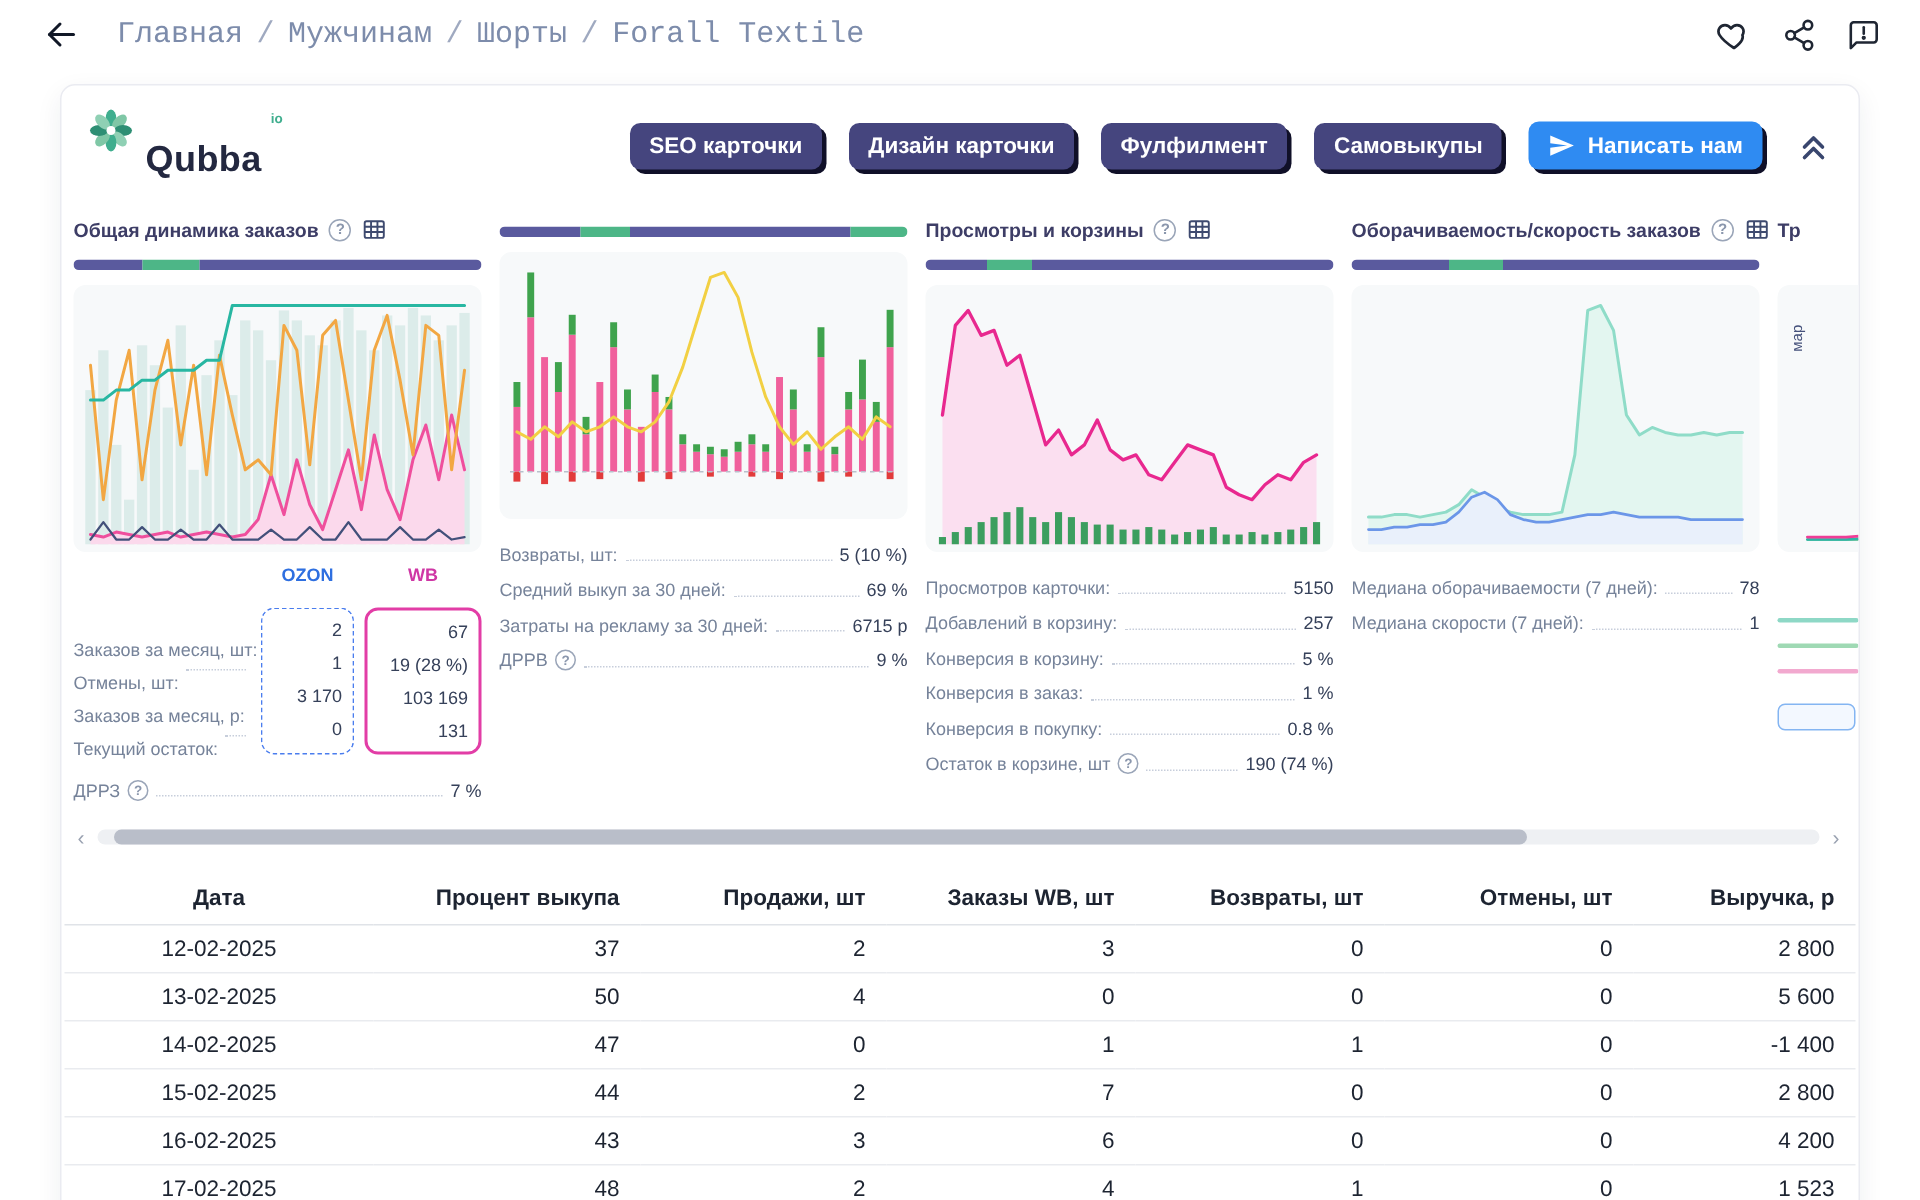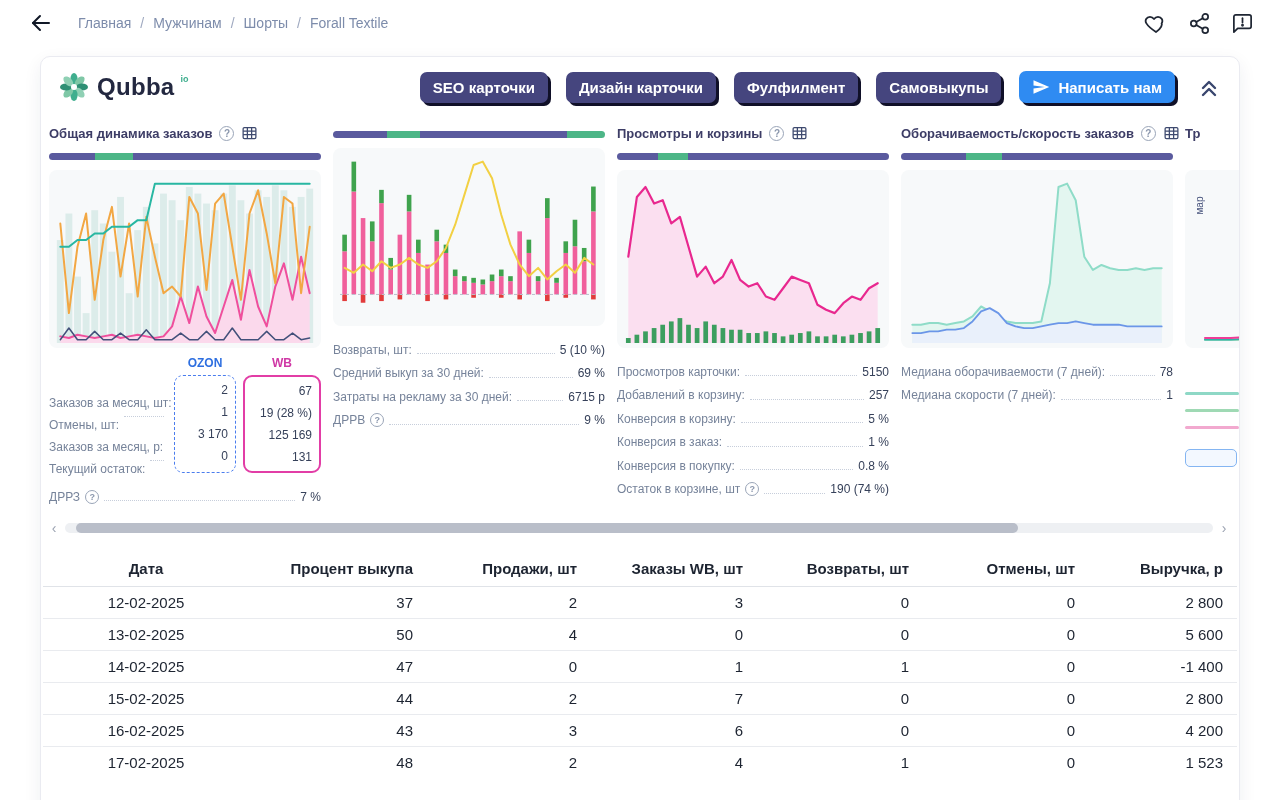--- a/index.html
+++ b/index.html
@@ -4,35 +4,35 @@
 <style>
   * { box-sizing: border-box; }
   html,body { margin:0; padding:0; }
   body {
     width:1280px; height:800px; overflow:hidden; position:relative;
     background:#ffffff; font-family:"Liberation Sans", sans-serif; color:#1d2431;
   }
   
   .topbar { display:flex; align-items:center; height:46px; padding:0 26px 0 28px; }
   .back-btn { width:26px; height:26px; display:flex; align-items:center; justify-content:center; cursor:pointer; margin-right:24px; }
-  .crumbs { display:flex; align-items:center; gap:9px; font-size:14px; color:#7d8cab; }
+  .crumbs { display:flex; align-items:center; gap:9px; font-size:20px; color:#7d8cab;font-family:Liberation Mono, monospace; }
   .crumb { cursor:pointer; }
   .crumb-sep { color:#9fa9c0; }
   .top-icons { margin-left:auto; display:flex; align-items:center; gap:20px; color:#212a3e; }
   .top-icons svg { display:block; cursor:pointer; }
 
   
   .card {
     position:absolute; left:40px; top:56px; width:1200px; height:860px;
     background:#fff; border:1px solid #eaebf1; border-radius:10px;
     box-shadow:0 6px 18px rgba(35,40,70,.07); overflow:hidden;
   }
   .card-head { display:flex; align-items:center; padding:13px 18px 4px 16px; }
   .logo { display:flex; align-items:flex-start; gap:6px; }
-  .logo-text { font-size:24px; font-weight:800; color:#232840; letter-spacing:.3px; line-height:34px; }
+  .logo-text { font-size:24px; font-weight:800; color:#232840; letter-spacing:.3px; line-height:34px;margin-top:20px; }
   .logo-sup { font-size:9px; color:#3fae8e; font-weight:700; margin-top:4px; }
   .head-actions { margin-left:auto; display:flex; align-items:center; gap:18px; }
   .btn {
     border:none; border-radius:7px; font-weight:700; font-size:15px; padding:7px 13px;
     color:#fff; font-family:Liberation Sans, sans-serif; cursor:pointer; line-height:17px;
   }
   .btn-dark { background:#45457e; box-shadow:3px 3px 0 #101028; }
   .btn-blue { background:#2f8bf2; box-shadow:3px 3px 0 #101028; display:flex; align-items:center; gap:8px; }
   .collapse-btn { margin-left:4px; cursor:pointer; display:flex; }
 
@@ -55,21 +55,21 @@
 
   .stats { margin-top:12px; font-size:12px; }
   .stat-row { display:flex; align-items:center; height:23.5px; }
   .stat-label { color:#76839a; white-space:nowrap; }
   .stat-row .help { width:14px; height:14px; font-size:9px; margin-left:5px; }
   .stat-dots { flex:1; border-bottom:1.5px dotted #c7cedb; margin:0 5px; height:0; transform:translateY(4px); }
   .stat-value { color:#36415a; white-space:nowrap; }
 
   
   .p1-grid { margin-top:8px; font-size:12px; }
-  .p1-headrow { display:flex; gap:7px; height:16px; margin-bottom:3px; font-weight:700; }
+  .p1-headrow { display:flex; gap:7px; height:16px; margin-bottom:13px; font-weight:700; }
   .p1-headspacer { flex:1; }
   .p1-ozon-head { width:62px; text-align:center; color:#2e6fe0; }
   .p1-wb-head { width:78px; text-align:center; color:#cf37a5; }
   .p1-cols { display:flex; gap:7px; }
   .p1-lblcol { flex:1; min-width:0; padding-top:4px; }
   .p1-labelrow { height:22px; display:flex; align-items:center; }
   .p1-labelrow .lbl { color:#76839a; white-space:nowrap;margin-top:25px; }
   .p1-labelrow .stat-dots { margin:0 3px 0 5px; }
   .p1-box { border-radius:9px; padding:3px 7px; }
   .p1-box.ozon { width:62px; border:1.6px dashed #4a7dee; }
@@ -277,21 +277,21 @@
           </div>
           <div class="p1-box ozon">
             <div class="p1-cell">2</div>
             <div class="p1-cell">1</div>
             <div class="p1-cell">3 170</div>
             <div class="p1-cell">0</div>
           </div>
           <div class="p1-box wb">
             <div class="p1-cell">67</div>
             <div class="p1-cell">19 (28 %)</div>
-            <div class="p1-cell">125 169</div>
+            <div class="p1-cell">103 169</div>
             <div class="p1-cell">131</div>
           </div>
         </div>
       </div>
       <div class="p1-footer">
           <div class="stat-row">
             <span class="stat-label">ДРРЗ</span>
             <span class="help"></span>
             <span class="stat-dots"></span>
             <span class="stat-value">7 %</span>

